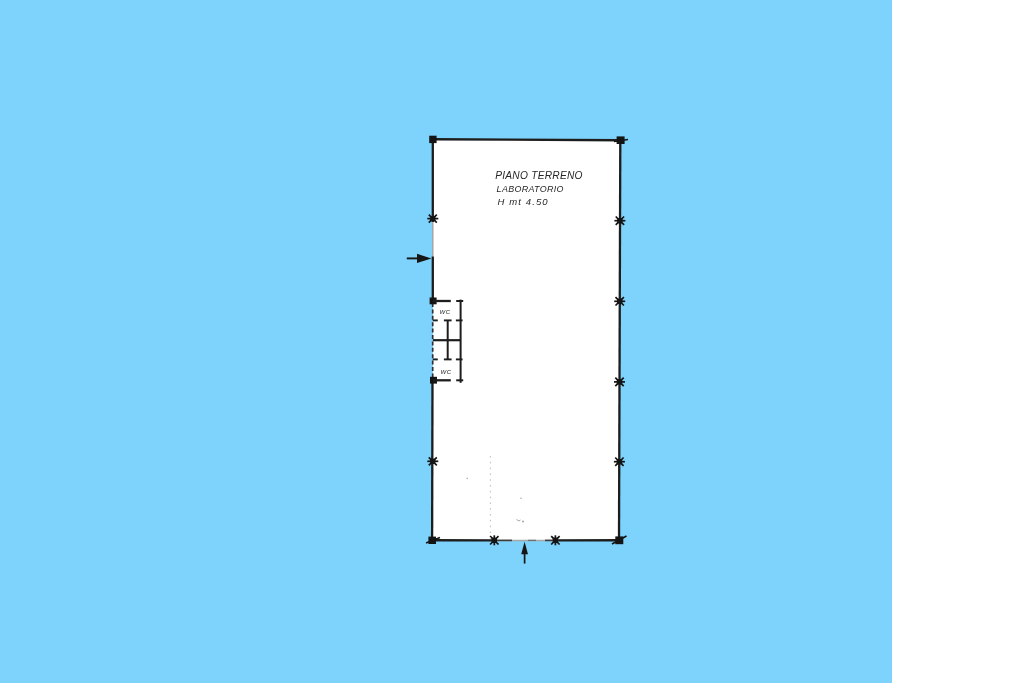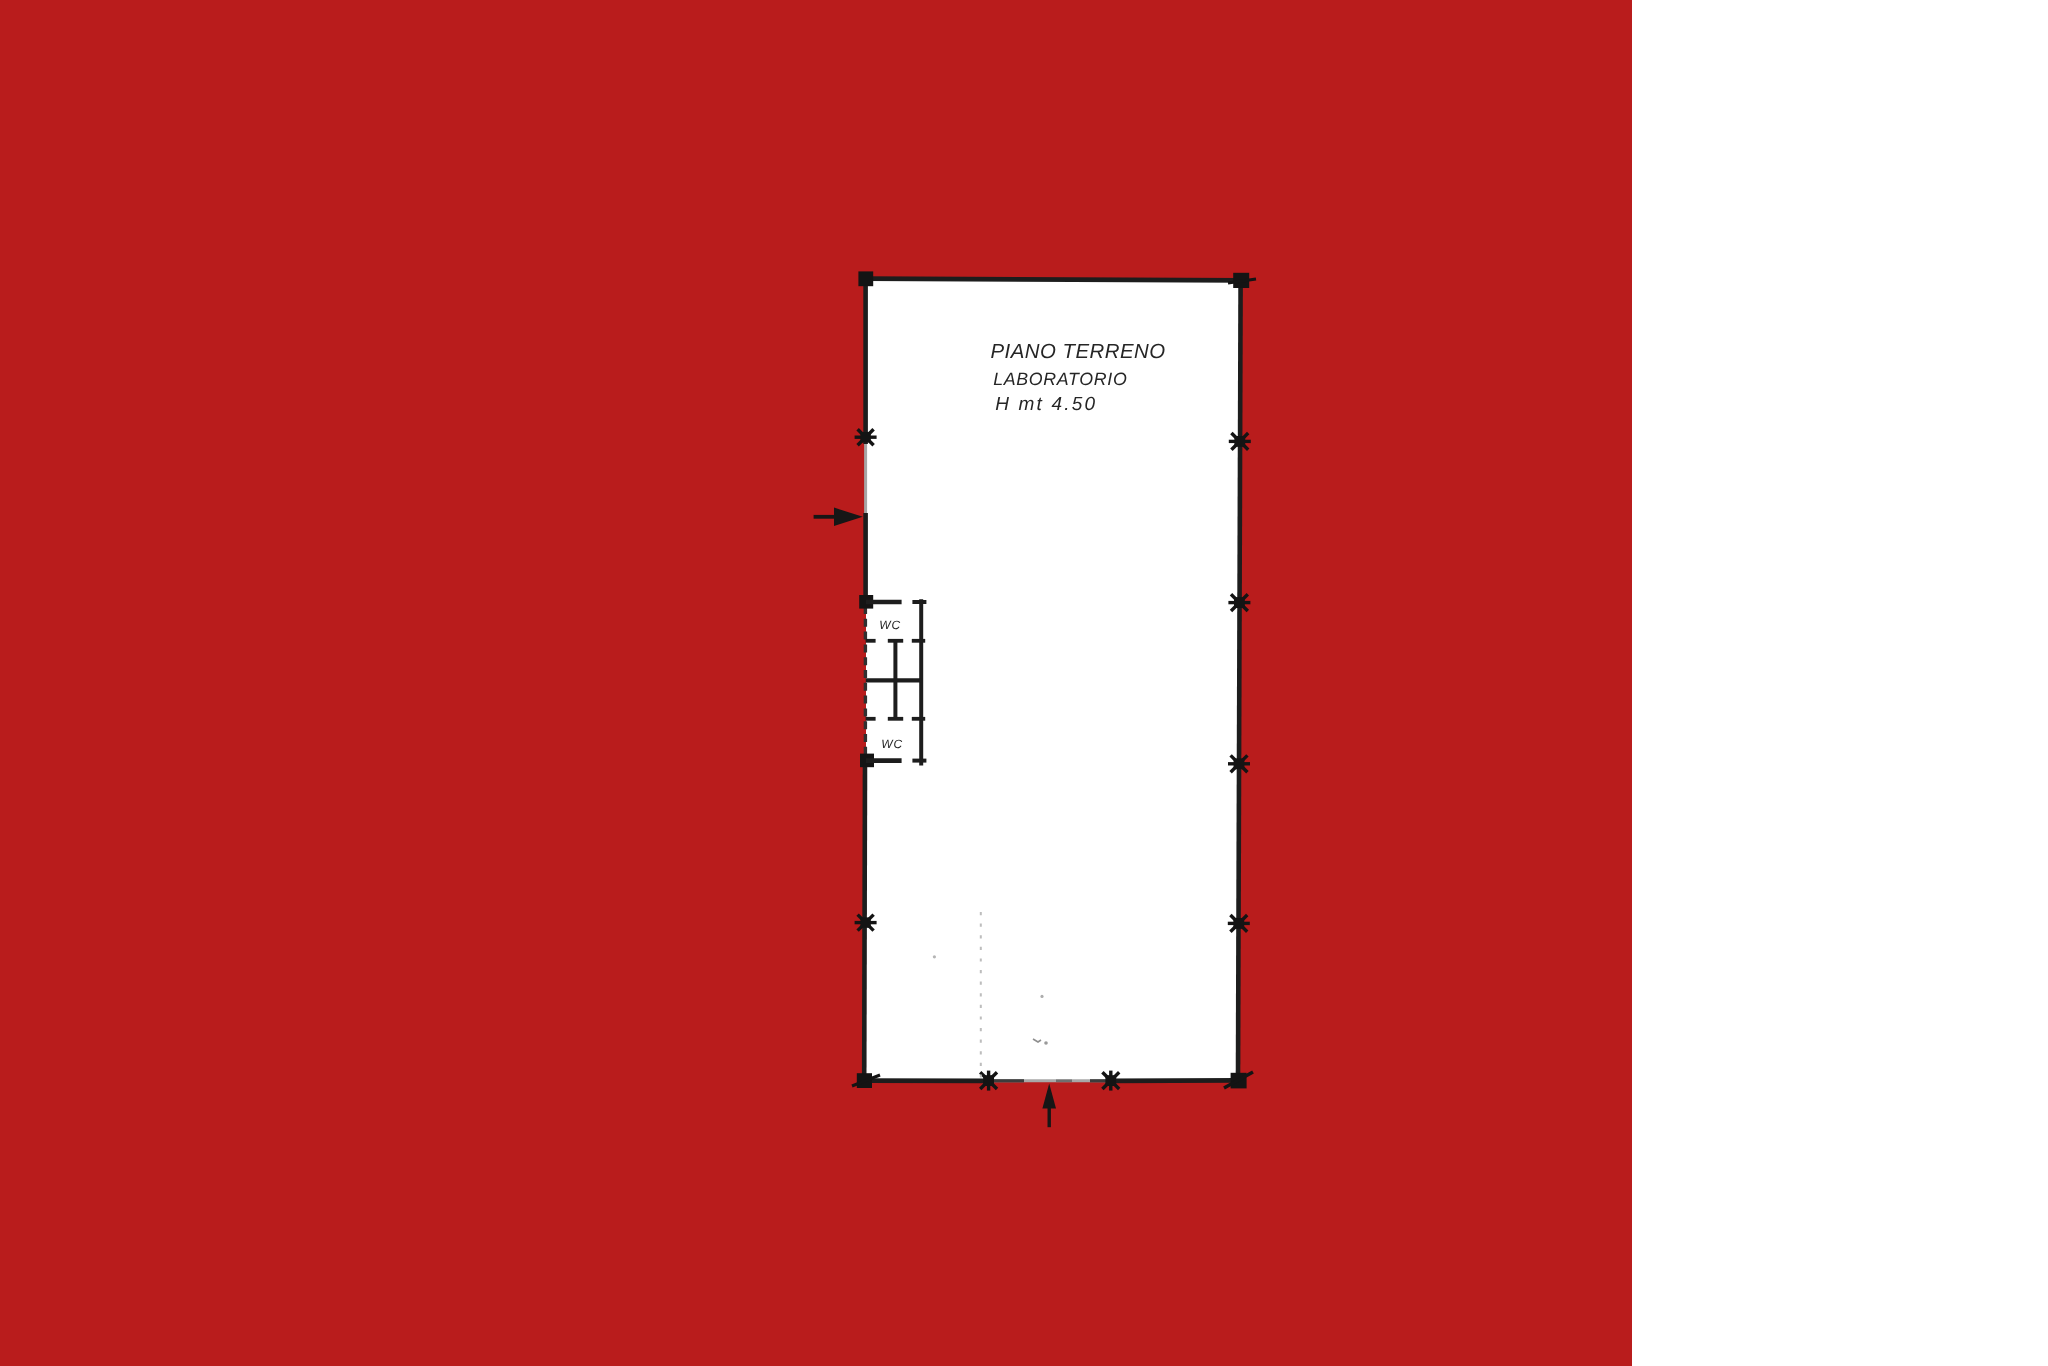--- a/index.html
+++ b/index.html
@@ -1,16 +1,16 @@
 <!DOCTYPE html>
 <html><head>
 <meta charset="utf-8">
 <style>
   html,body{margin:0;padding:0;background:#ffffff;}
-  .page{width:816px;height:683px;position:relative;background:#b91c1c;overflow:hidden;}
+  .page{width:892px;height:683px;position:relative;background:#7dd3fc;overflow:hidden;}
   svg{position:absolute;left:0;top:0;}
   text{font-family:"Liberation Sans",sans-serif;fill:#262626;}
 </style>
 </head>
 <body>
 <div class="page">
 <svg width="1024" height="683" viewBox="0 0 1024 683">
 
   <g>
     <rect x="433" y="139.5" width="186.5" height="400.5" fill="#ffffff" stroke="none"></rect>

